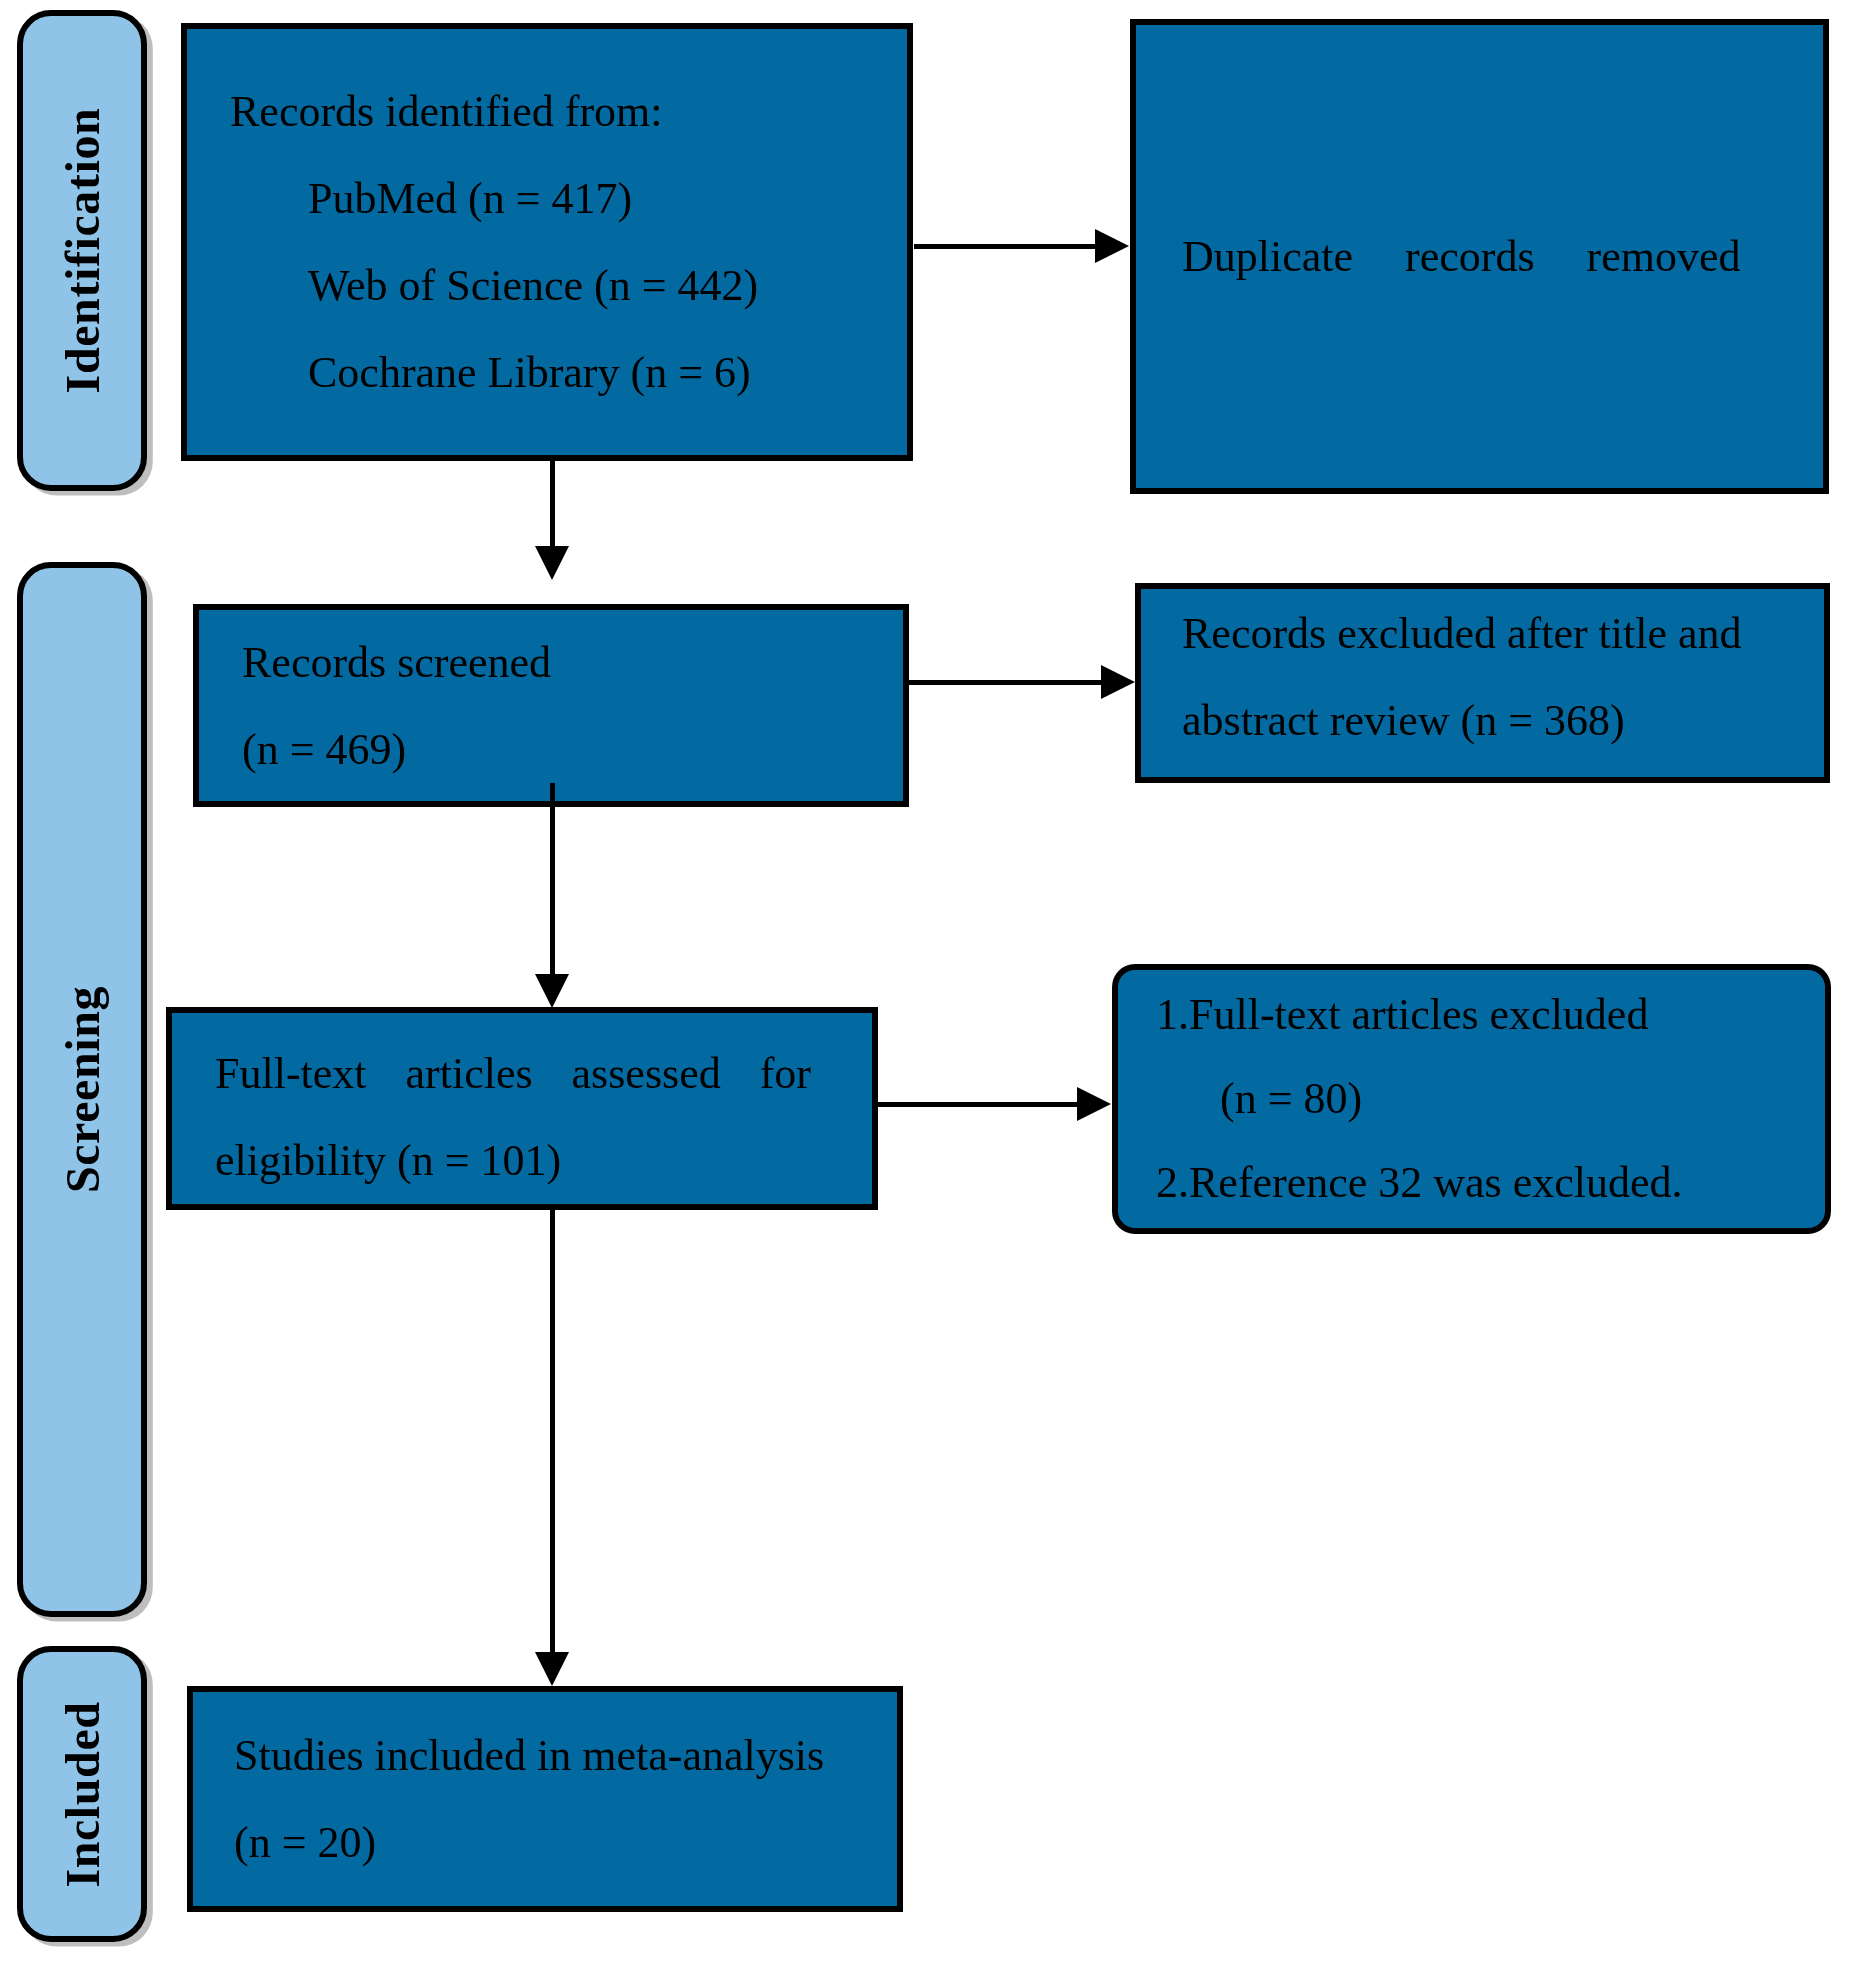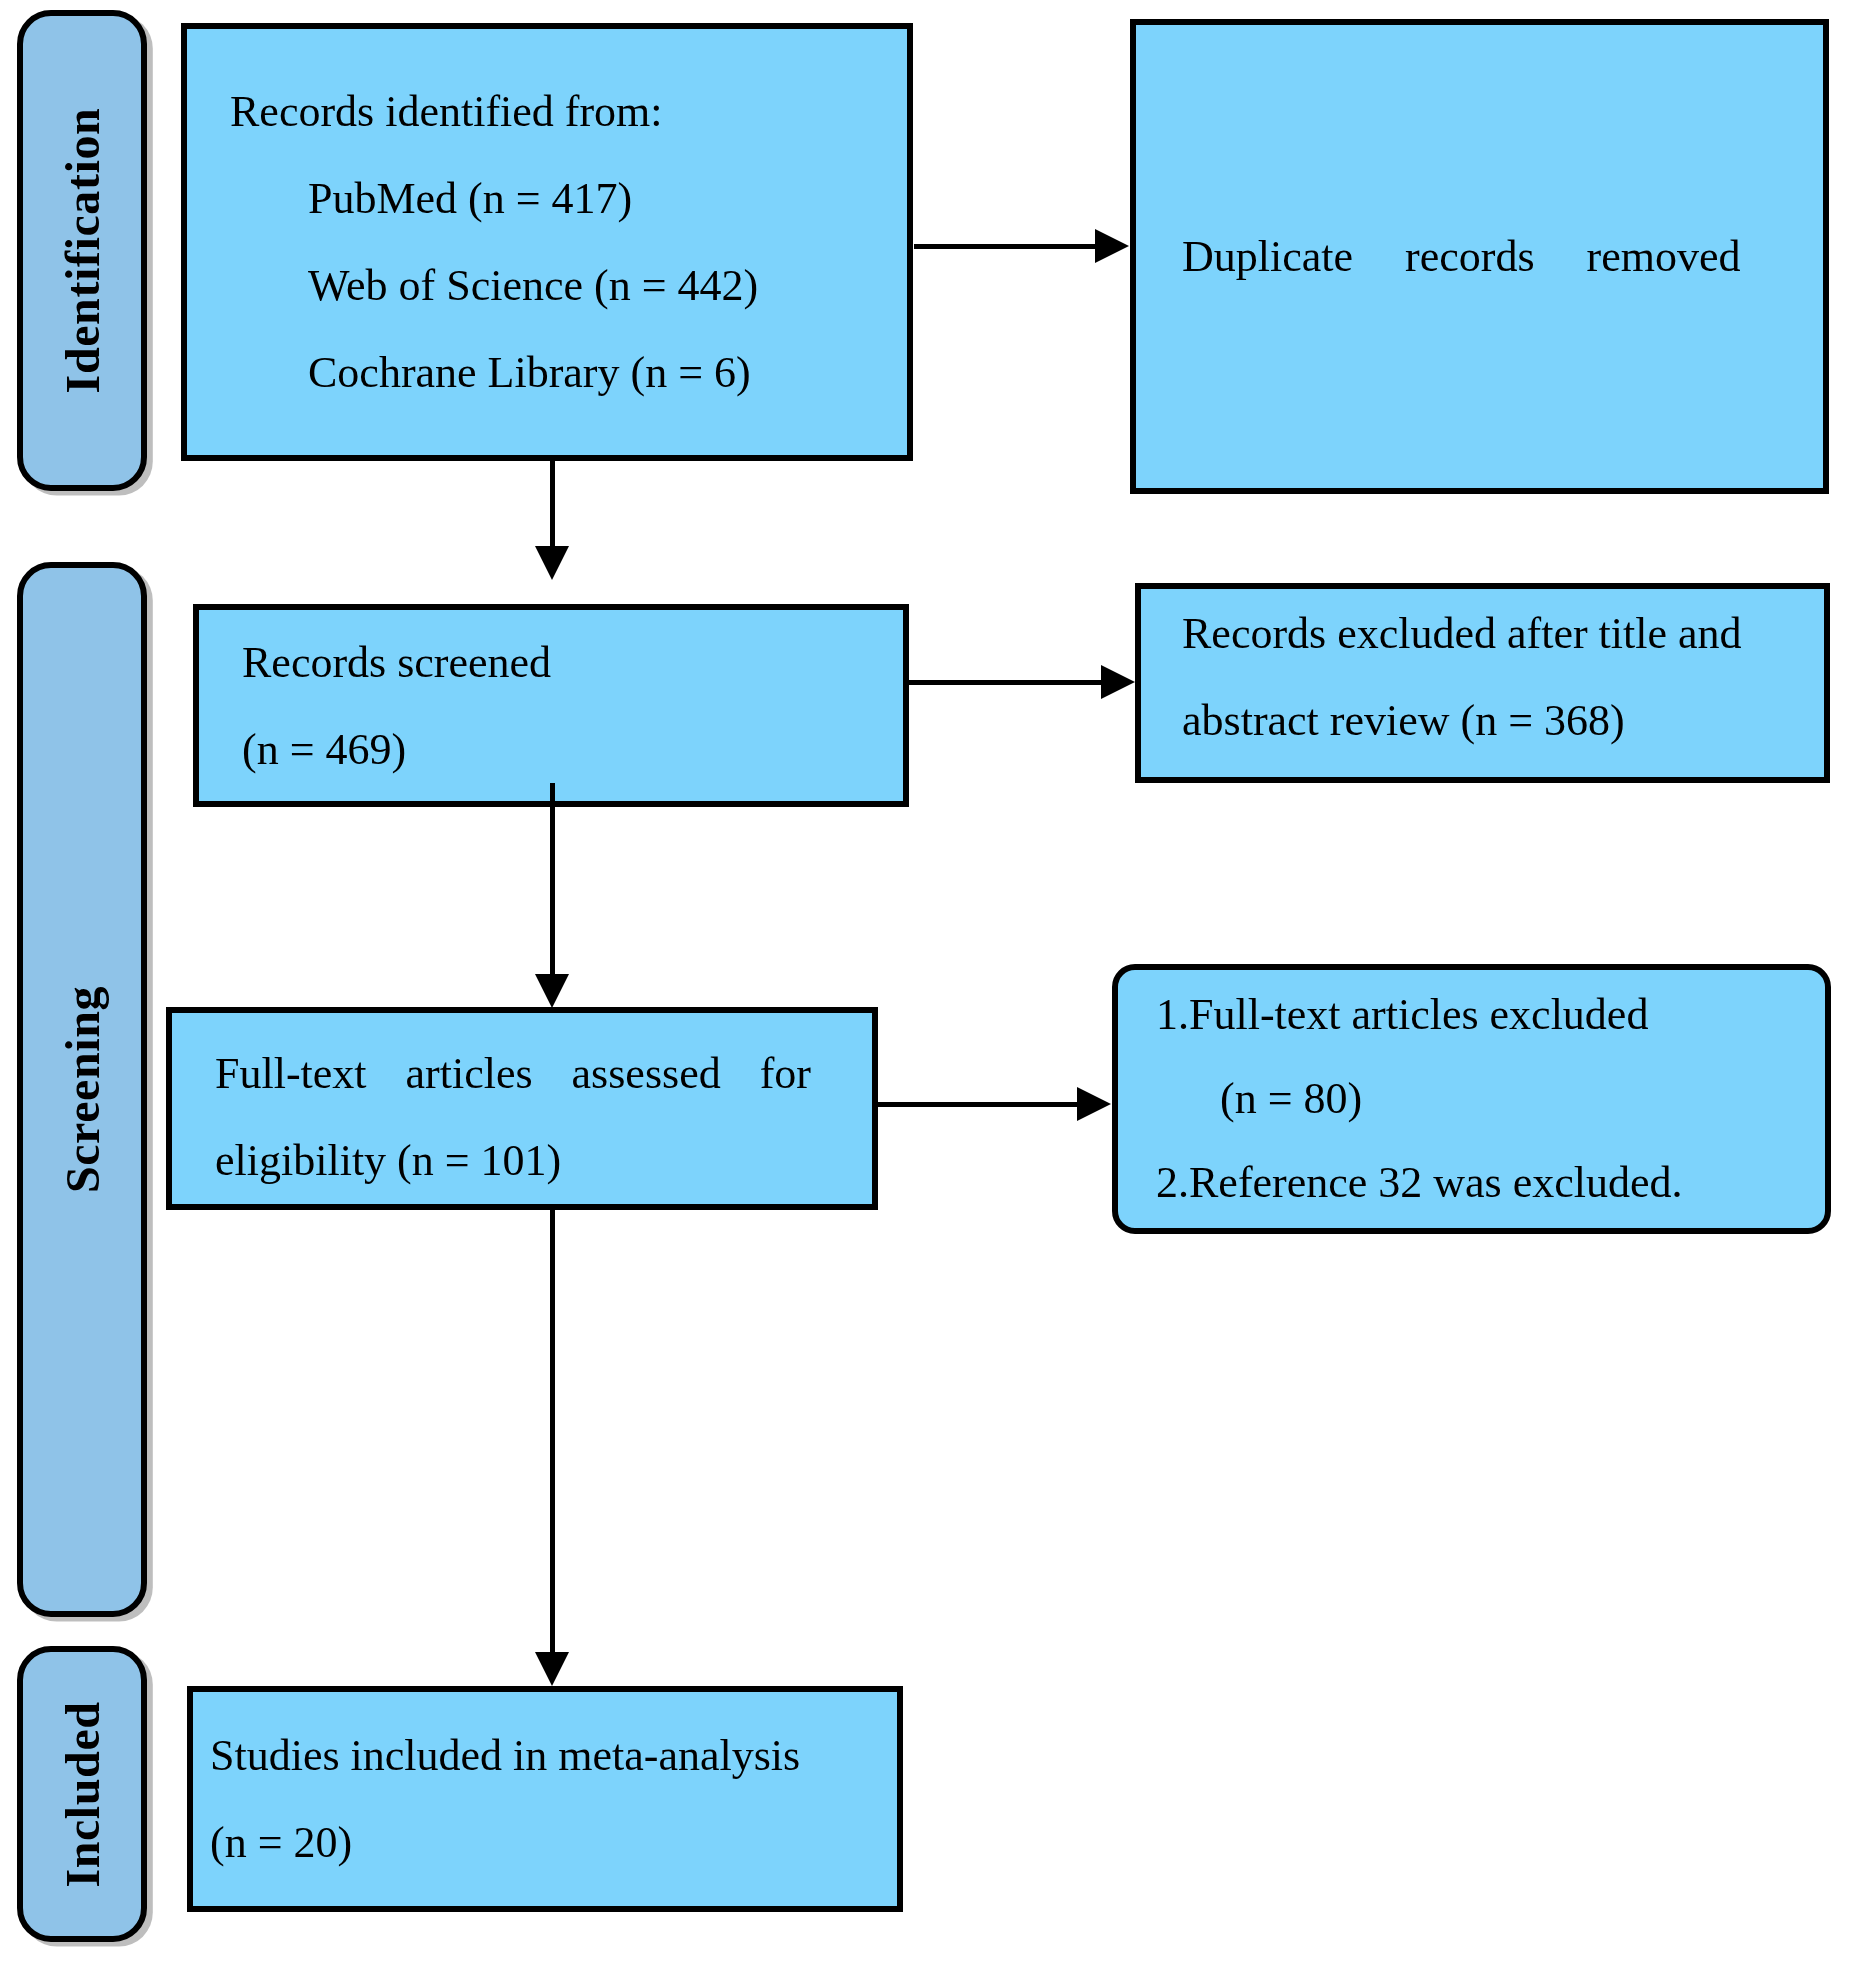--- a/index.html
+++ b/index.html
@@ -34,21 +34,21 @@
     transform: rotate(-90deg);
     white-space: nowrap;
     font-size: 48px;
     font-weight: bold;
     letter-spacing: 0.6px;
   }
 
   
   .fbox {
     position: absolute;
-    background: #7dd3fc;
+    background: #0369a1;
     border: 6.4px solid #000;
     box-sizing: border-box;
     display: flex;
     flex-direction: column;
     justify-content: center;
     font-size: 44px;
   }
   .fbox .line {
     line-height: 87px;
     white-space: nowrap;
@@ -125,21 +125,21 @@
     <div class="line justify-mid">Full-text articles assessed for</div>
     <div class="line">eligibility (n = 101)</div>
   </div>
 
   <div class="fbox tight" style="left:1112px; top:964px; width:719px; height:270px; padding:0 23px 0 38px;border-radius:23px;">
     <div class="line">1.Full-text articles excluded</div>
     <div class="line indent-2">(n = 80)</div>
     <div class="line">2.Reference 32 was excluded.</div>
   </div>
 
-  <div class="fbox" style="left:187px; top:1686px; width:716px; height:226px; padding:0 23px 0 17px;">
+  <div class="fbox" style="left:187px; top:1686px; width:716px; height:226px; padding:0 23px 0 41px;">
     <div class="line">Studies included in meta-analysis</div>
     <div class="line">(n = 20)</div>
   </div>
 
   <div class="vline" style="left:550px; top:460px; height:88px;"></div>
   <div class="head-down" style="left:535px; top:546px;"></div>
 
   <div class="hline" style="left:914px; top:244px; width:186px;"></div>
   <div class="head-right" style="left:1095px; top:229px;"></div>
 

